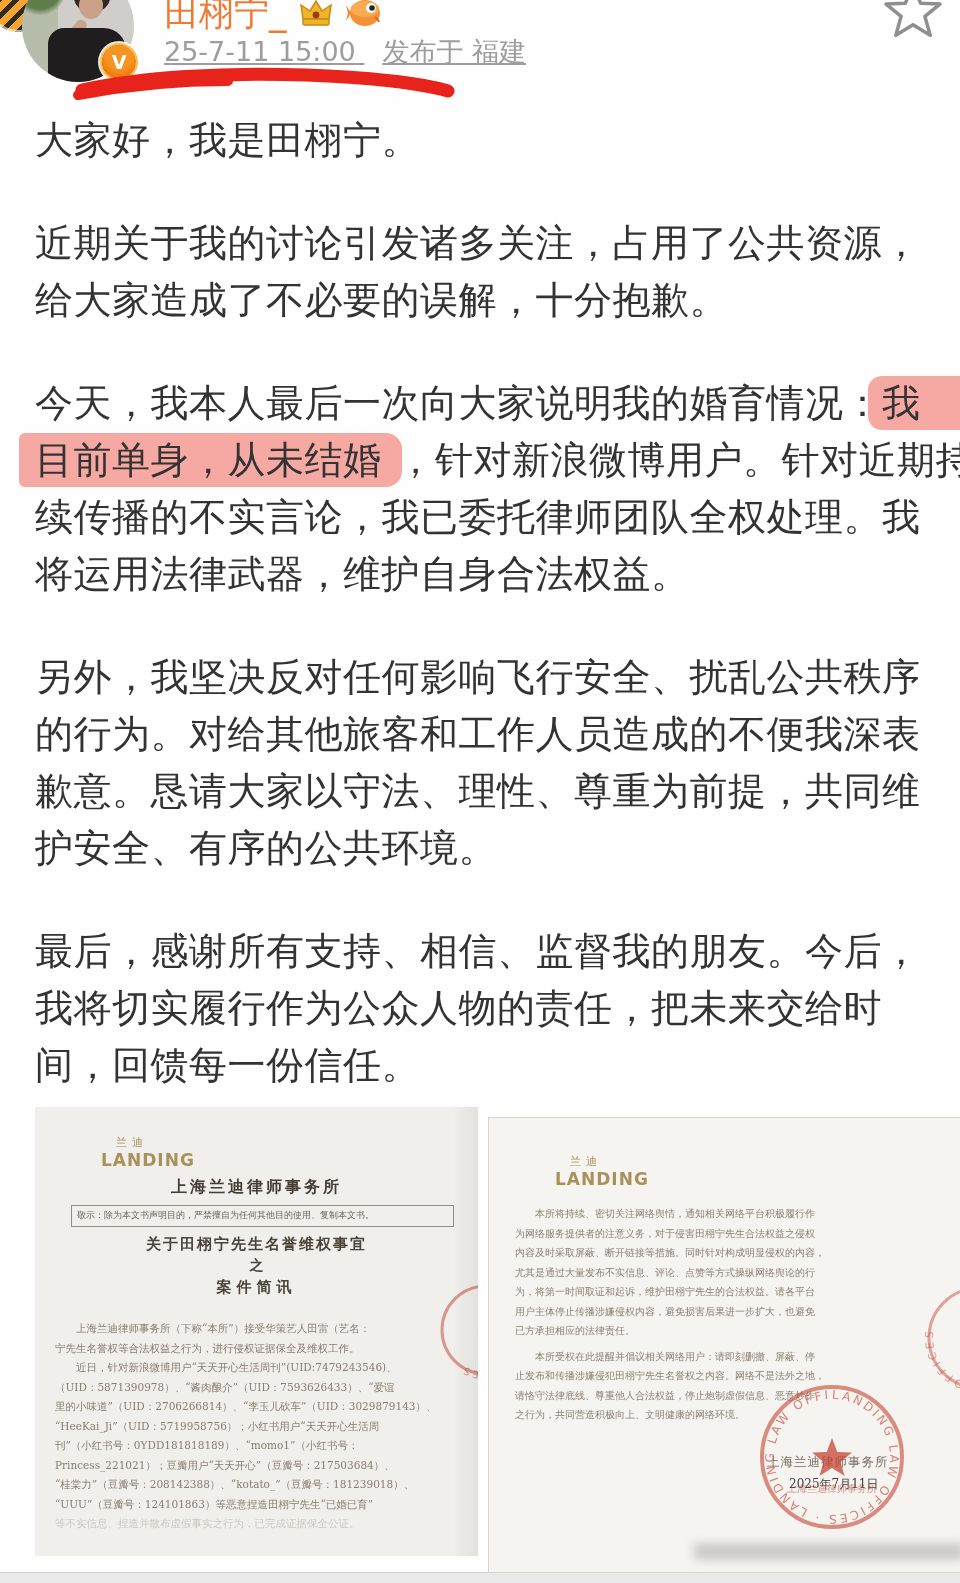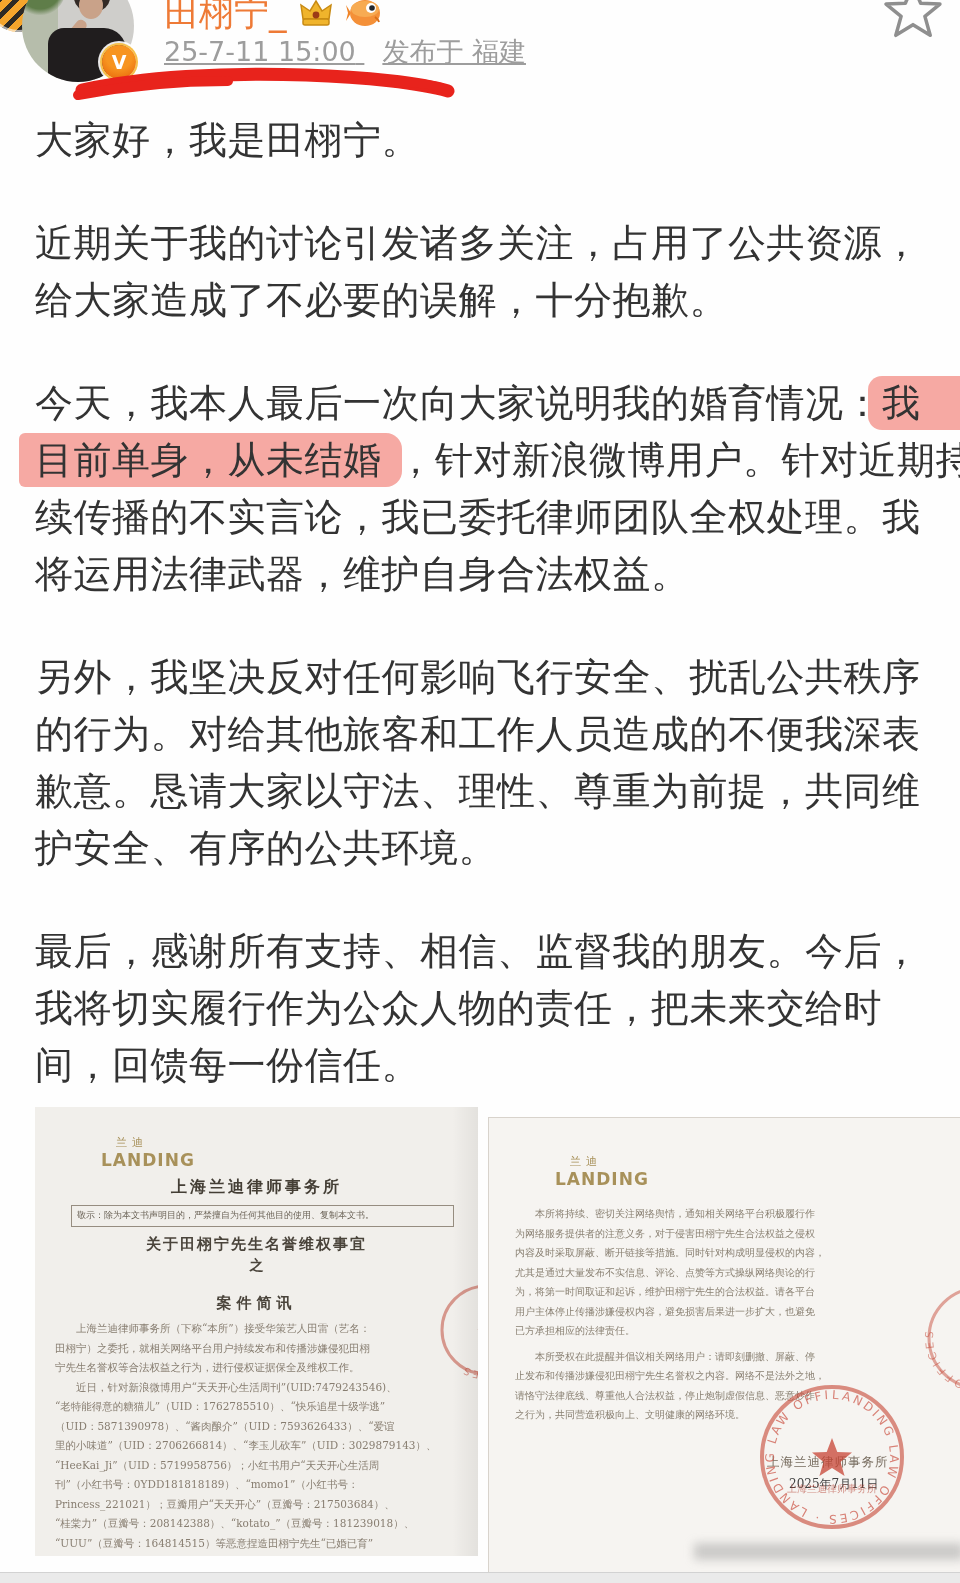--- a/index.html
+++ b/index.html
@@ -57,21 +57,21 @@
   .logo{color:#a8915a;}
   .logo .cn{font-size:11px;letter-spacing:5px;margin-left:15px;}
   .logo .en{font-size:17px;font-weight:bold;letter-spacing:1px;}
   .doc-title{left:0;top:70px;width:443px;text-align:center;font-family:"DejaVu Serif",serif;
     font-weight:bold;font-size:16px;letter-spacing:3px;color:#443e35;}
   .notice-box{left:36px;top:98px;width:376px;height:20px;border:1px solid #968d80;
     font-size:9px;line-height:19px;color:#6c6458;padding-left:5px;white-space:nowrap;overflow:hidden;}
   .doc-h{left:0;width:443px;text-align:center;font-family:"DejaVu Serif",serif;font-weight:bold;color:#4a443b;}
   .doc-h1{top:128px;font-size:15px;letter-spacing:2px;}
   .doc-h2{top:150px;font-size:14px;}
-  .doc-h3{top:171px;font-size:15px;letter-spacing:5px;margin-top:16px;}
+  .doc-h3{top:171px;font-size:15px;letter-spacing:5px;}
   .doc-body{font-family:"DejaVu Serif",serif;color:#877d70;}
   .doc-body .docline{white-space:nowrap;overflow:hidden;}
   .doc-body-left{left:20px;top:212px;width:410px;font-size:10.5px;line-height:19.5px;}
   .doc-body-left .docline:last-child{opacity:.35;}
   .doc-body-right{left:26px;top:86px;width:430px;font-size:10px;line-height:19.5px;color:#8a8173;}
   .doc-body-right .docline:nth-child(8){margin-top:6px;}
   .sig-name{left:278px;top:336px;font-size:12.5px;letter-spacing:1px;color:#776c5f;font-family:"DejaVu Serif",serif;}
   .sig-date{left:300px;top:358px;font-size:12px;color:#404040;font-family:"DejaVu Serif",serif;}
   .watermark{left:205px;top:425px;width:270px;height:17px;background:rgba(140,140,140,.4);
     filter:blur(5px);border-radius:3px;}
@@ -156,31 +156,29 @@
     <div class="cn">兰迪</div>
     <div class="en">LANDING</div>
   </div>
   <div class="abs doc-title">上海兰迪律师事务所</div>
   <div class="abs notice-box">敬示：除为本文书声明目的，严禁擅自为任何其他目的使用、复制本文书。</div>
   <div class="abs doc-h doc-h1">关于田栩宁先生名誉维权事宜</div>
   <div class="abs doc-h doc-h2">之</div>
   <div class="abs doc-h doc-h3">案件简讯</div>
   <div class="abs doc-body doc-body-left">
       <div class="docline">　　上海兰迪律师事务所（下称“本所”）接受华策艺人田雷（艺名：</div>
-      <div class="docline">田栩宁）之委托，就相关网络平台用户持续发布和传播涉嫌侵犯田栩</div>
       <div class="docline">宁先生名誉权等合法权益之行为，进行侵权证据保全及维权工作。</div>
       <div class="docline">　　近日，针对新浪微博用户“天天开心生活周刊”(UID:7479243546)、</div>
-      <div class="docline">“老特能得意的糖猫儿”（UID：1762785510）、“快乐追星十级学逃”</div>
       <div class="docline">（UID：5871390978）、“酱肉酿介”（UID：7593626433）、“爱谊</div>
       <div class="docline">里的小味道”（UID：2706266814）、“李玉儿砍车”（UID：3029879143）、</div>
       <div class="docline">“HeeKai_Ji”（UID：5719958756）；小红书用户“天天开心生活周</div>
       <div class="docline">刊”（小红书号：0YDD181818189）、“momo1”（小红书号：</div>
       <div class="docline">Princess_221021）；豆瓣用户“天天开心”（豆瓣号：217503684）、</div>
       <div class="docline">“桂棠力”（豆瓣号：208142388）、“kotato_”（豆瓣号：181239018）、</div>
-      <div class="docline">“UUU”（豆瓣号：164814515）等恶意捏造田栩宁先生“已婚已育”</div>
+      <div class="docline">“UUU”（豆瓣号：124101863）等恶意捏造田栩宁先生“已婚已育”</div>
       <div class="docline">等不实信息、捏造并散布虚假事实之行为，已完成证据保全公证。</div>
     </div>
   <svg class="abs" style="left:396px;top:168px;" width="110" height="110" viewBox="0 0 110 110">
     <defs>
         <path id="ringL" d="M55 13 a42 42 0 1 1 -0.01 0 Z"></path>
       </defs>
     <circle cx="55" cy="55" r="44" fill="none" stroke="rgba(192,78,62,.55)" stroke-width="3"></circle>
     <text font-size="10" letter-spacing="2" fill="rgba(192,78,62,.6)">
       <textPath href="#ringL">LANDING LAW OFFICES</textPath>
     </text>

